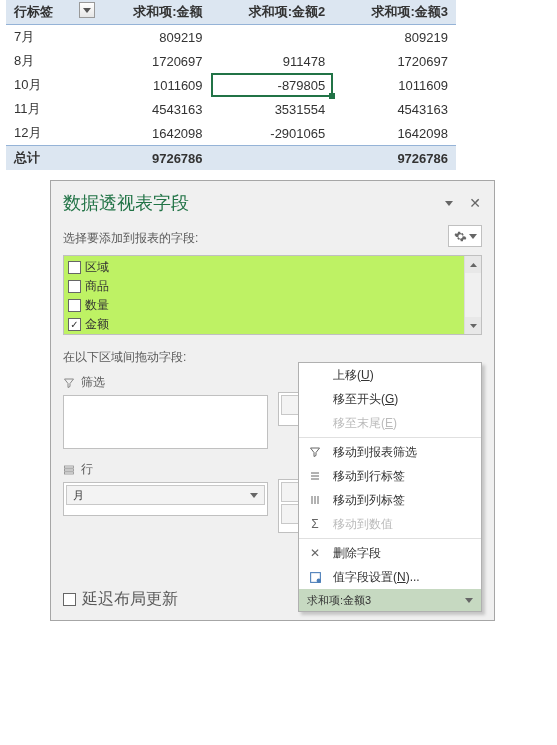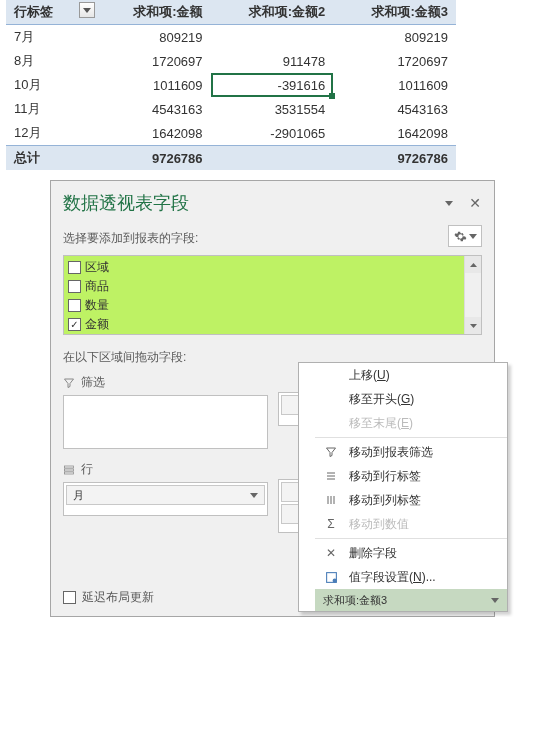--- a/index.html
+++ b/index.html
@@ -43,25 +43,25 @@
   .vscroll .track { flex: 1; }
 
   .drag-label { font-size: 12px; color: #595959; margin-bottom: 8px; }
   .areas-row { display: flex; gap: 10px; margin-bottom: 12px; }
   .area { flex: 1; }
   .area-h { display: flex; align-items: center; gap: 6px; font-size: 12px; color: #595959; margin-bottom: 4px; }
   .area-box { border: 1px solid #c0c0c0; background: #fff; height: 54px; padding: 2px; overflow: hidden; }
   .drop-item { background: #f3f3f3; border: 1px solid #c8c8c8; height: 20px; display: flex; align-items: center; padding: 0 6px; font-size: 11px; justify-content: space-between; margin-bottom: 2px; }
 
   .footer { display: flex; justify-content: space-between; align-items: center; margin-top: 6px; }
-  .chk-row { display: flex; align-items: center; gap: 6px; font-size: 12px; color: #595959; margin-top: 44px; }
+  .chk-row { display: flex; align-items: center; gap: 6px; font-size: 16px; color: #595959; margin-top: 44px; }
   .btn-sm { border: 1px solid #c0c0c0; background: #fff; padding: 2px 10px; font-size: 12px; color: #888; }
 
   
-  .ctx { position: absolute; left: 247px; top: 181px; width: 210px; background: #fff; border: 1px solid #b0b0b0; box-shadow: 3px 3px 3px rgba(0,0,0,0.18); z-index: 50; padding-left: 16px; }
+  .ctx { position: absolute; left: 247px; top: 181px; width: 184px; background: #fff; border: 1px solid #b0b0b0; box-shadow: 3px 3px 3px rgba(0,0,0,0.18); z-index: 50; }
   .ctx-row { display: flex; align-items: center; height: 24px; padding: 0 10px 0 8px; gap: 10px; font-size: 12px; color: #333; }
   .ctx-row.disabled { color: #bbb; }
   .ctx-ic { width: 16px; display: inline-flex; align-items: center; justify-content: center; color: #666; }
   .ctx-sep { height: 1px; background: #e0e0e0; margin: 2px 0; }
   .ctx-bottom { background: #c6d9c1; height: 22px; display: flex; align-items: center; padding: 0 8px; font-size: 11px; justify-content: space-between; }
 
   .underline { text-decoration: underline; }
 </style>
 </head>
 <body>
@@ -89,21 +89,21 @@
   </tr>
   <tr>
     <td class="rowlab">8月</td>
     <td>1720697</td>
     <td>911478</td>
     <td>1720697</td>
   </tr>
   <tr>
     <td class="rowlab">10月</td>
     <td>1011609</td>
-    <td class="selcell">-391616</td>
+    <td class="selcell">-879805</td>
     <td>1011609</td>
   </tr>
   <tr>
     <td class="rowlab">11月</td>
     <td>4543163</td>
     <td>3531554</td>
     <td>4543163</td>
   </tr>
   <tr>
     <td class="rowlab">12月</td>

